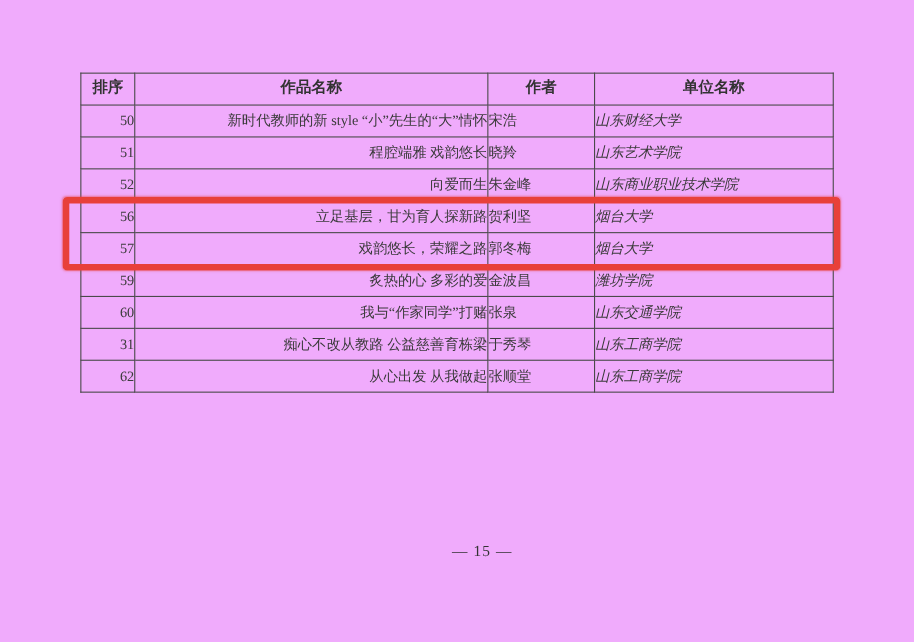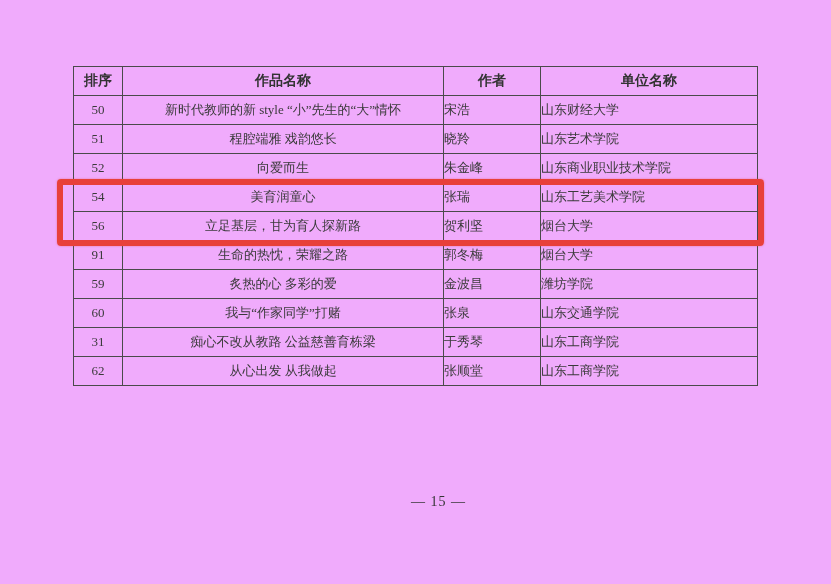--- a/index.html
+++ b/index.html
@@ -36,34 +36,35 @@
   }
   table.awards thead tr { height: 29px; }
   table.awards tbody tr { height: 29px; }
   table.awards th {
     font-weight: bold;
     font-size: 14px;
     text-align: center;
     color: #333333;
   }
   td.col-rank {
-    text-align: center;
+    text-align: right;
     font-size: 13px;
   }
   td.col-title {
-    text-align: center;
+    text-align: right;
     padding: 0 8px;
     margin-left: 24px;
   }
   td.col-author {
     text-align: left;
   }
   td.col-unit {
     text-align: left;
     padding: 0 10px;
+    font-style: italic;
   }
   .highlight-box {
     position: absolute;
     left: 57px;
     top: 179px;
     width: 707px;
     height: 67px;
     box-sizing: border-box;
     border: 6px solid #e8403a;
     border-radius: 4px;
@@ -114,34 +115,28 @@
           <td class="col-author">晓羚</td>
           <td class="col-unit">山东艺术学院</td>
         </tr>
         <tr>
           <td class="col-rank">52</td>
           <td class="col-title">向爱而生</td>
           <td class="col-author">朱金峰</td>
           <td class="col-unit">山东商业职业技术学院</td>
         </tr>
         <tr>
-          <td class="col-rank">54</td>
-          <td class="col-title">美育润童心</td>
-          <td class="col-author">张瑞</td>
-          <td class="col-unit">山东工艺美术学院</td>
-        </tr>
-        <tr>
           <td class="col-rank">56</td>
           <td class="col-title">立足基层，甘为育人探新路</td>
           <td class="col-author">贺利坚</td>
           <td class="col-unit">烟台大学</td>
         </tr>
         <tr>
-          <td class="col-rank">91</td>
-          <td class="col-title">生命的热忱，荣耀之路</td>
+          <td class="col-rank">57</td>
+          <td class="col-title">戏韵悠长，荣耀之路</td>
           <td class="col-author">郭冬梅</td>
           <td class="col-unit">烟台大学</td>
         </tr>
         <tr>
           <td class="col-rank">59</td>
           <td class="col-title">炙热的心 多彩的爱</td>
           <td class="col-author">金波昌</td>
           <td class="col-unit">潍坊学院</td>
         </tr>
         <tr>

